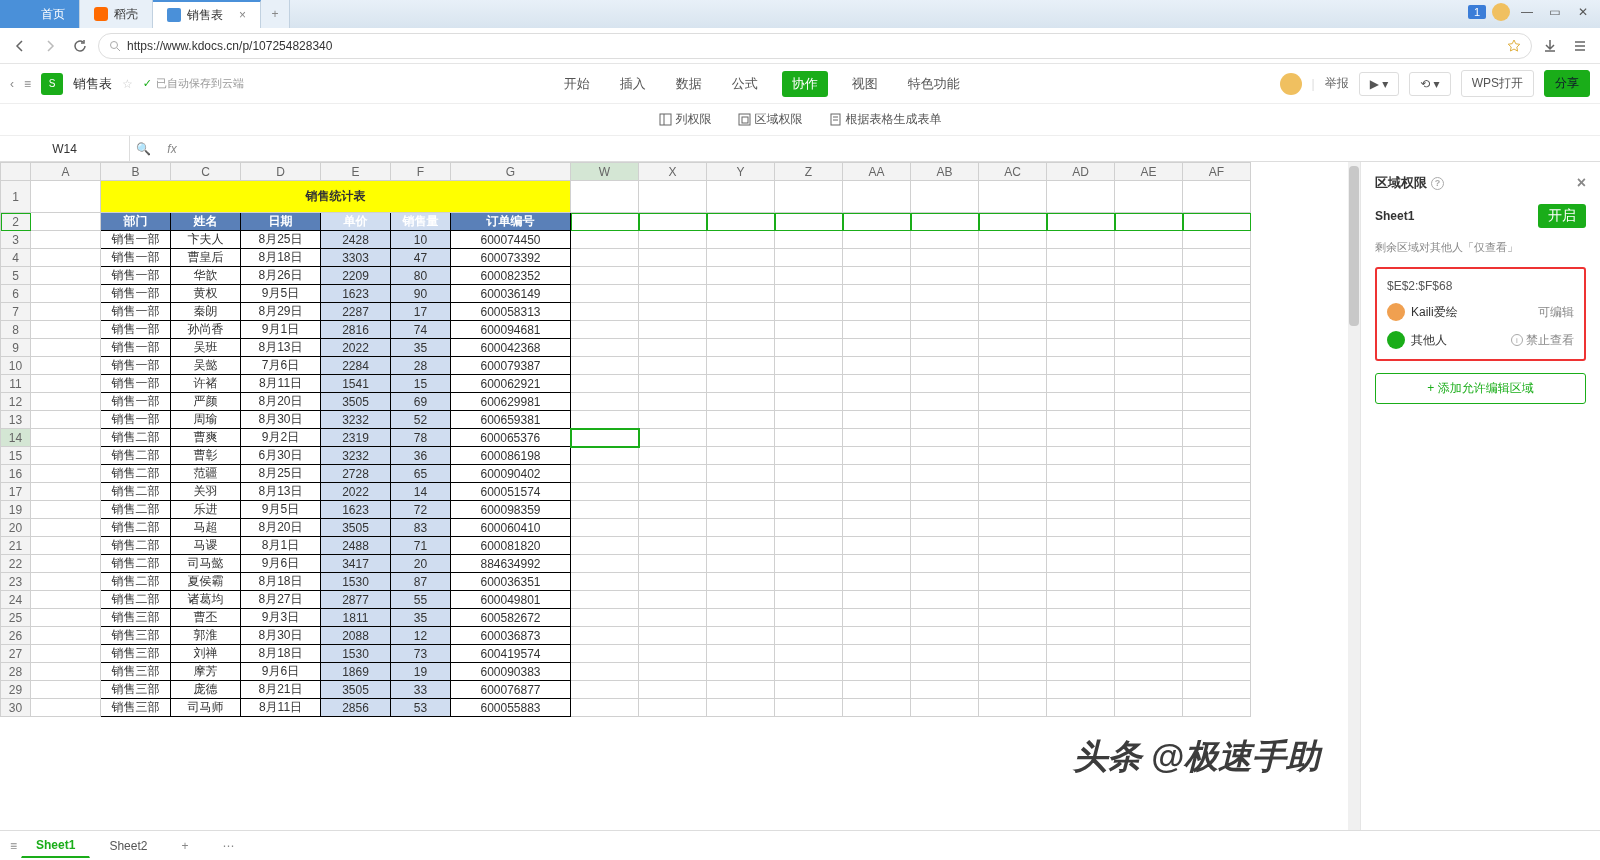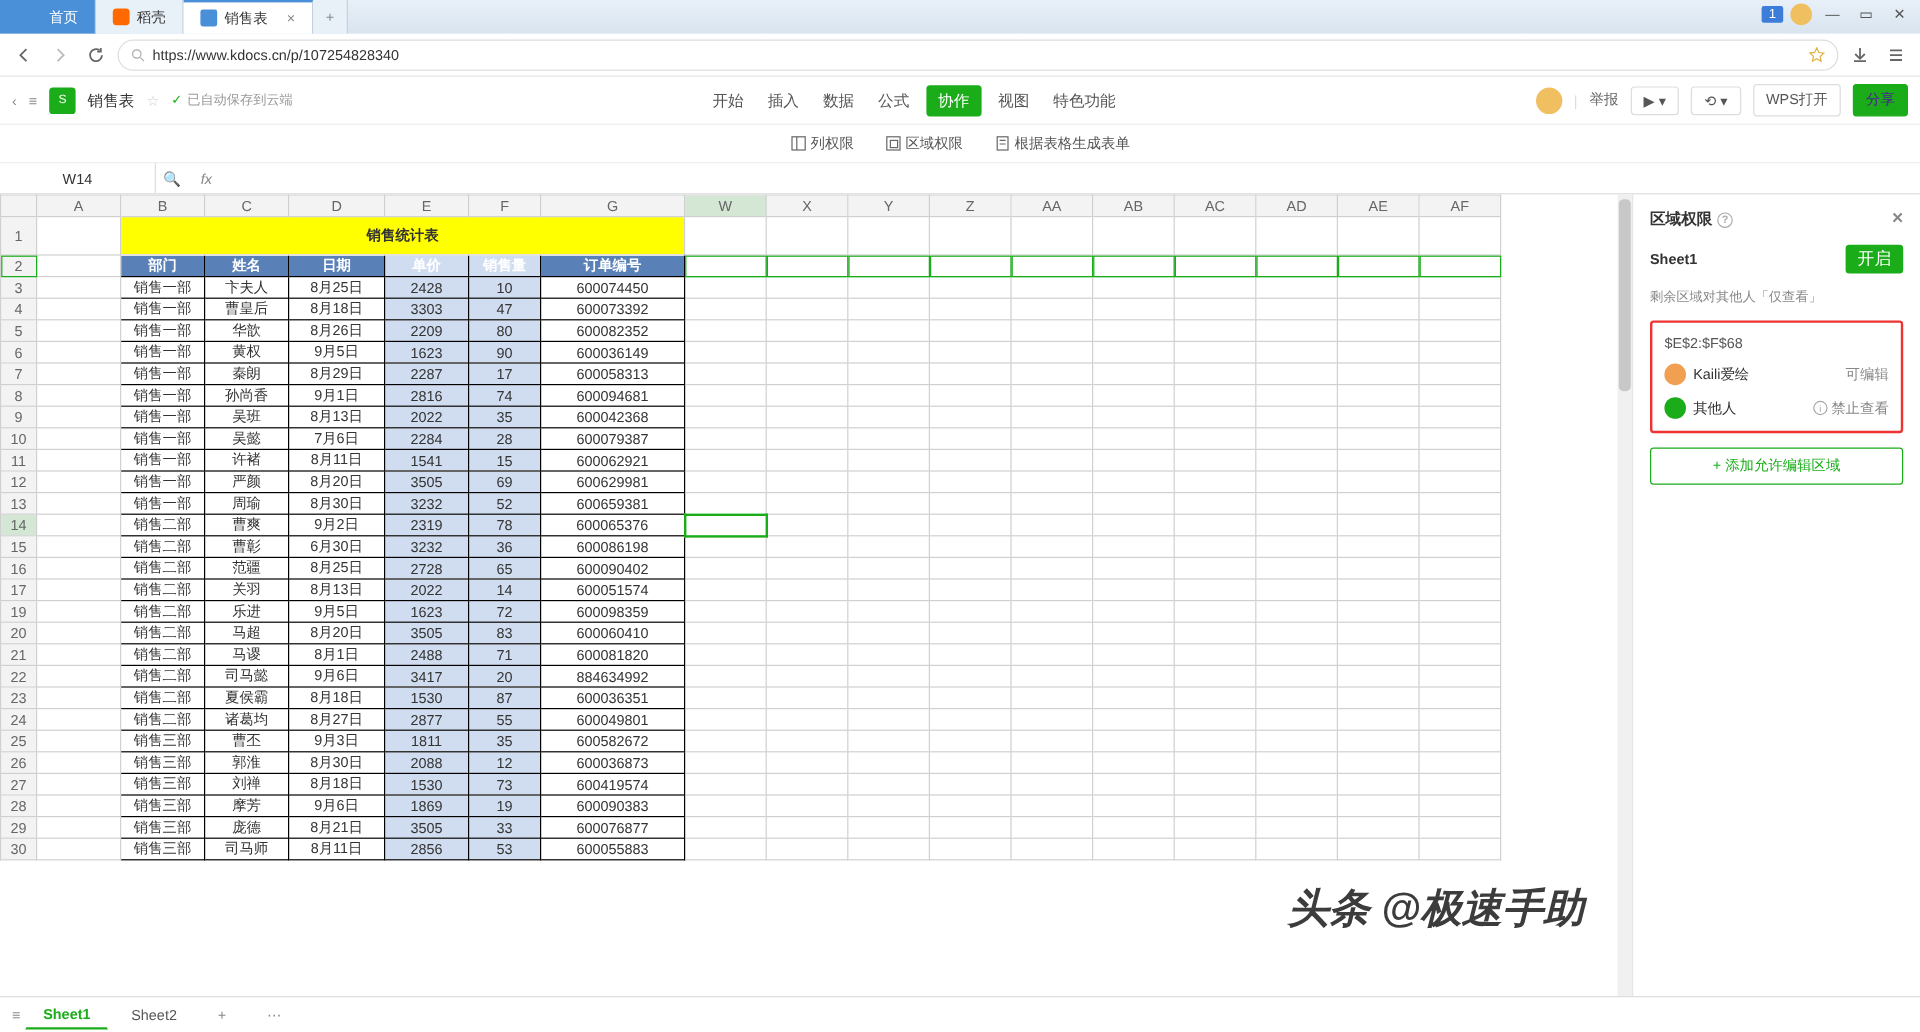--- a/index.html
+++ b/index.html
@@ -23,26 +23,26 @@
     
     .addrbar{height:36px;display:flex;align-items:center;padding:0 8px;gap:6px;border-bottom:1px solid #e5e5e5;}
     .navbtn{width:24px;height:24px;display:flex;align-items:center;justify-content:center;color:#666;border-radius:4px;}
     .urlbox{flex:1;height:26px;border:1px solid #ddd;border-radius:13px;display:flex;align-items:center;padding:0 10px;gap:6px;color:#666;}
     .urlbox input{border:none;outline:none;flex:1;font-size:12px;color:#333;}
     
     .doctb{height:40px;display:flex;align-items:center;padding:0 10px;gap:10px;border-bottom:1px solid #eee;}
     .doc-icon{width:22px;height:22px;background:#1aad19;border-radius:3px;display:flex;align-items:center;justify-content:center;color:#fff;font-size:10px;}
     .docname{font-size:13px;color:#333;}
     .autosave{font-size:11px;color:#999;display:flex;align-items:center;gap:4px;}
-    .menu{display:flex;gap:8px;margin-left:auto;margin-right:auto;}
+    .menu{display:flex;gap:18px;margin-left:auto;margin-right:auto;}
     .menu .mi{font-size:13px;color:#555;padding:4px 6px;cursor:pointer;}
     .menu .mi.active{background:#1aad19;color:#fff;border-radius:3px;padding:4px 10px;}
     .doctb-right{display:flex;align-items:center;gap:10px;}
     .tbtn{border:1px solid #ddd;padding:4px 10px;border-radius:3px;font-size:12px;color:#555;background:#fff;}
-    .tbtn.green{background:#1aad19;color:#4c1d95;border-color:#1aad19;}
+    .tbtn.green{background:#1aad19;color:#0f172a;border-color:#1aad19;}
     .avatar{width:22px;height:22px;border-radius:50%;background:#f0c060;}
     
     .subtb{height:32px;display:flex;align-items:center;justify-content:center;gap:26px;border-bottom:1px solid #eee;font-size:12px;color:#555;}
     .subtb .si{display:flex;align-items:center;gap:4px;cursor:pointer;}
     
     .fxbar{height:26px;display:flex;align-items:center;border-bottom:1px solid #ddd;}
     .namebox{width:130px;border-right:1px solid #ddd;text-align:center;font-size:12px;color:#333;height:100%;display:flex;align-items:center;justify-content:center;}
     .fxicon{width:28px;color:#888;text-align:center;}
     .fxinput{flex:1;border:none;outline:none;font-size:12px;padding:0 6px;}
     

